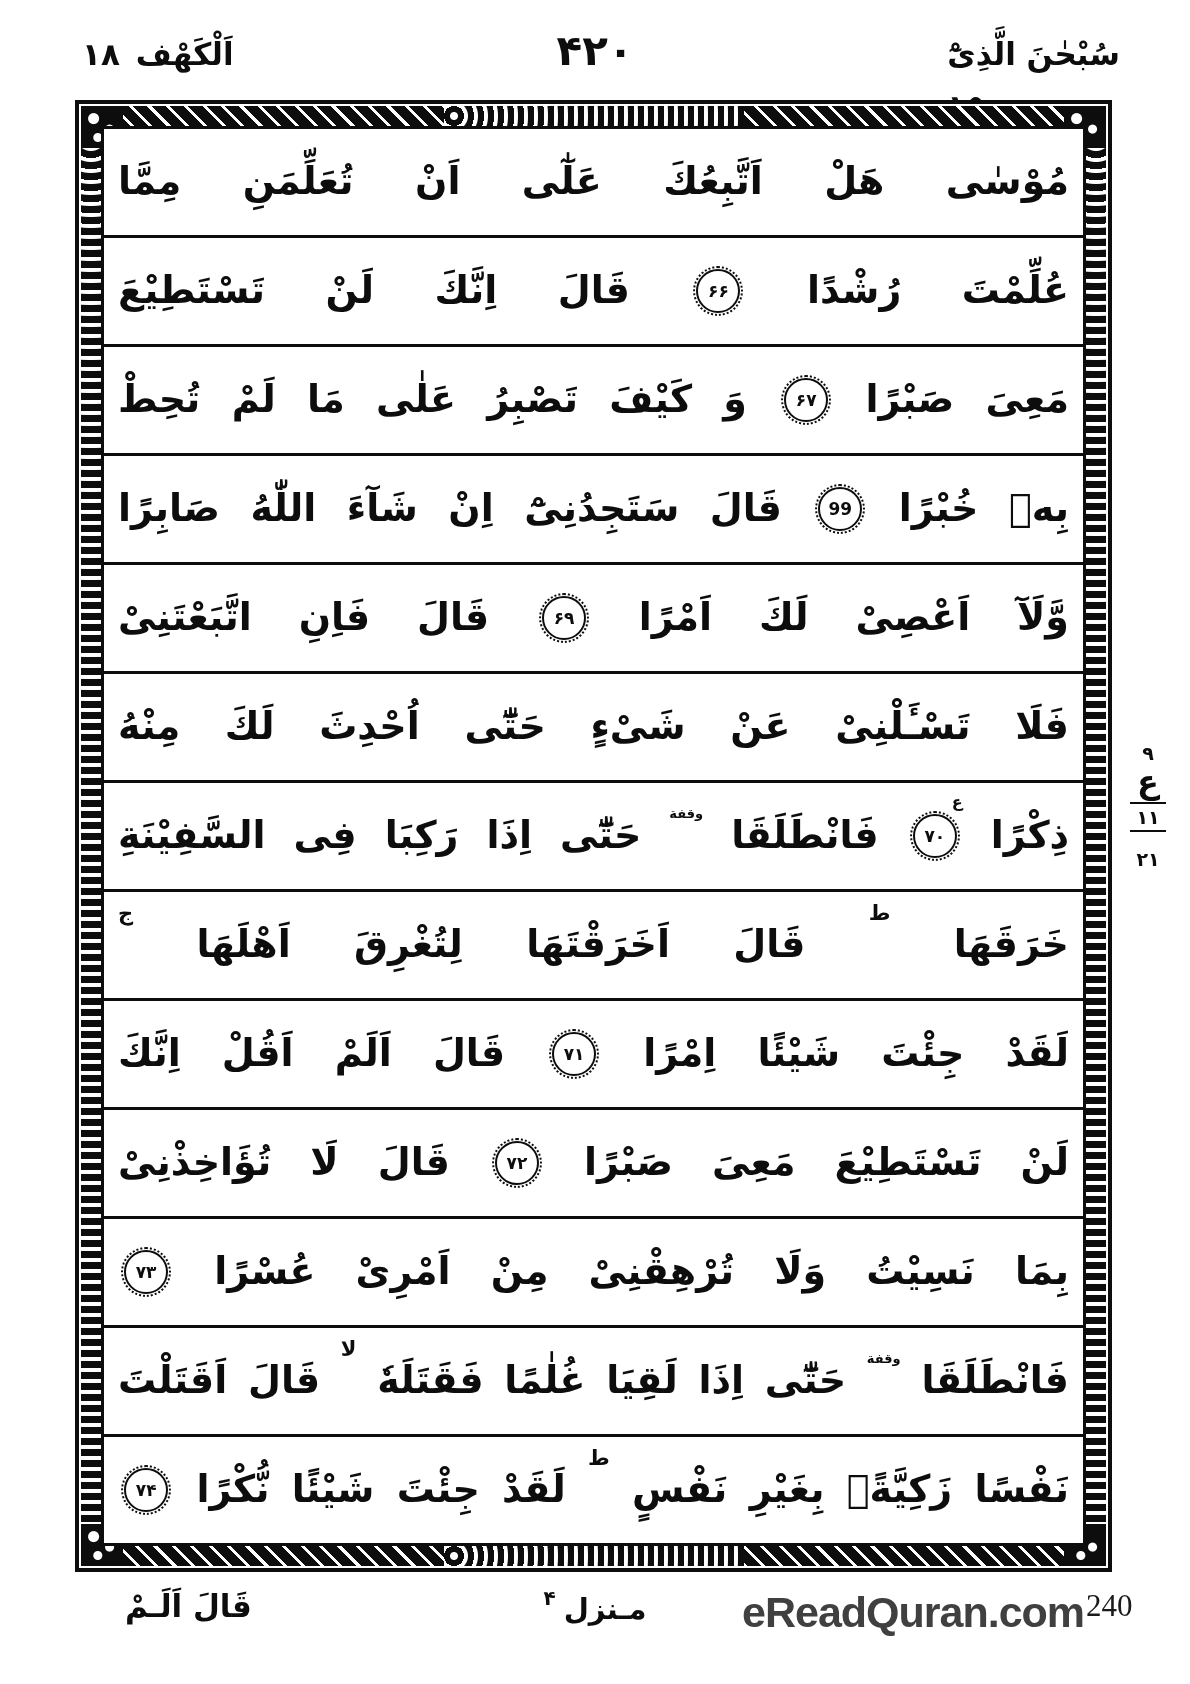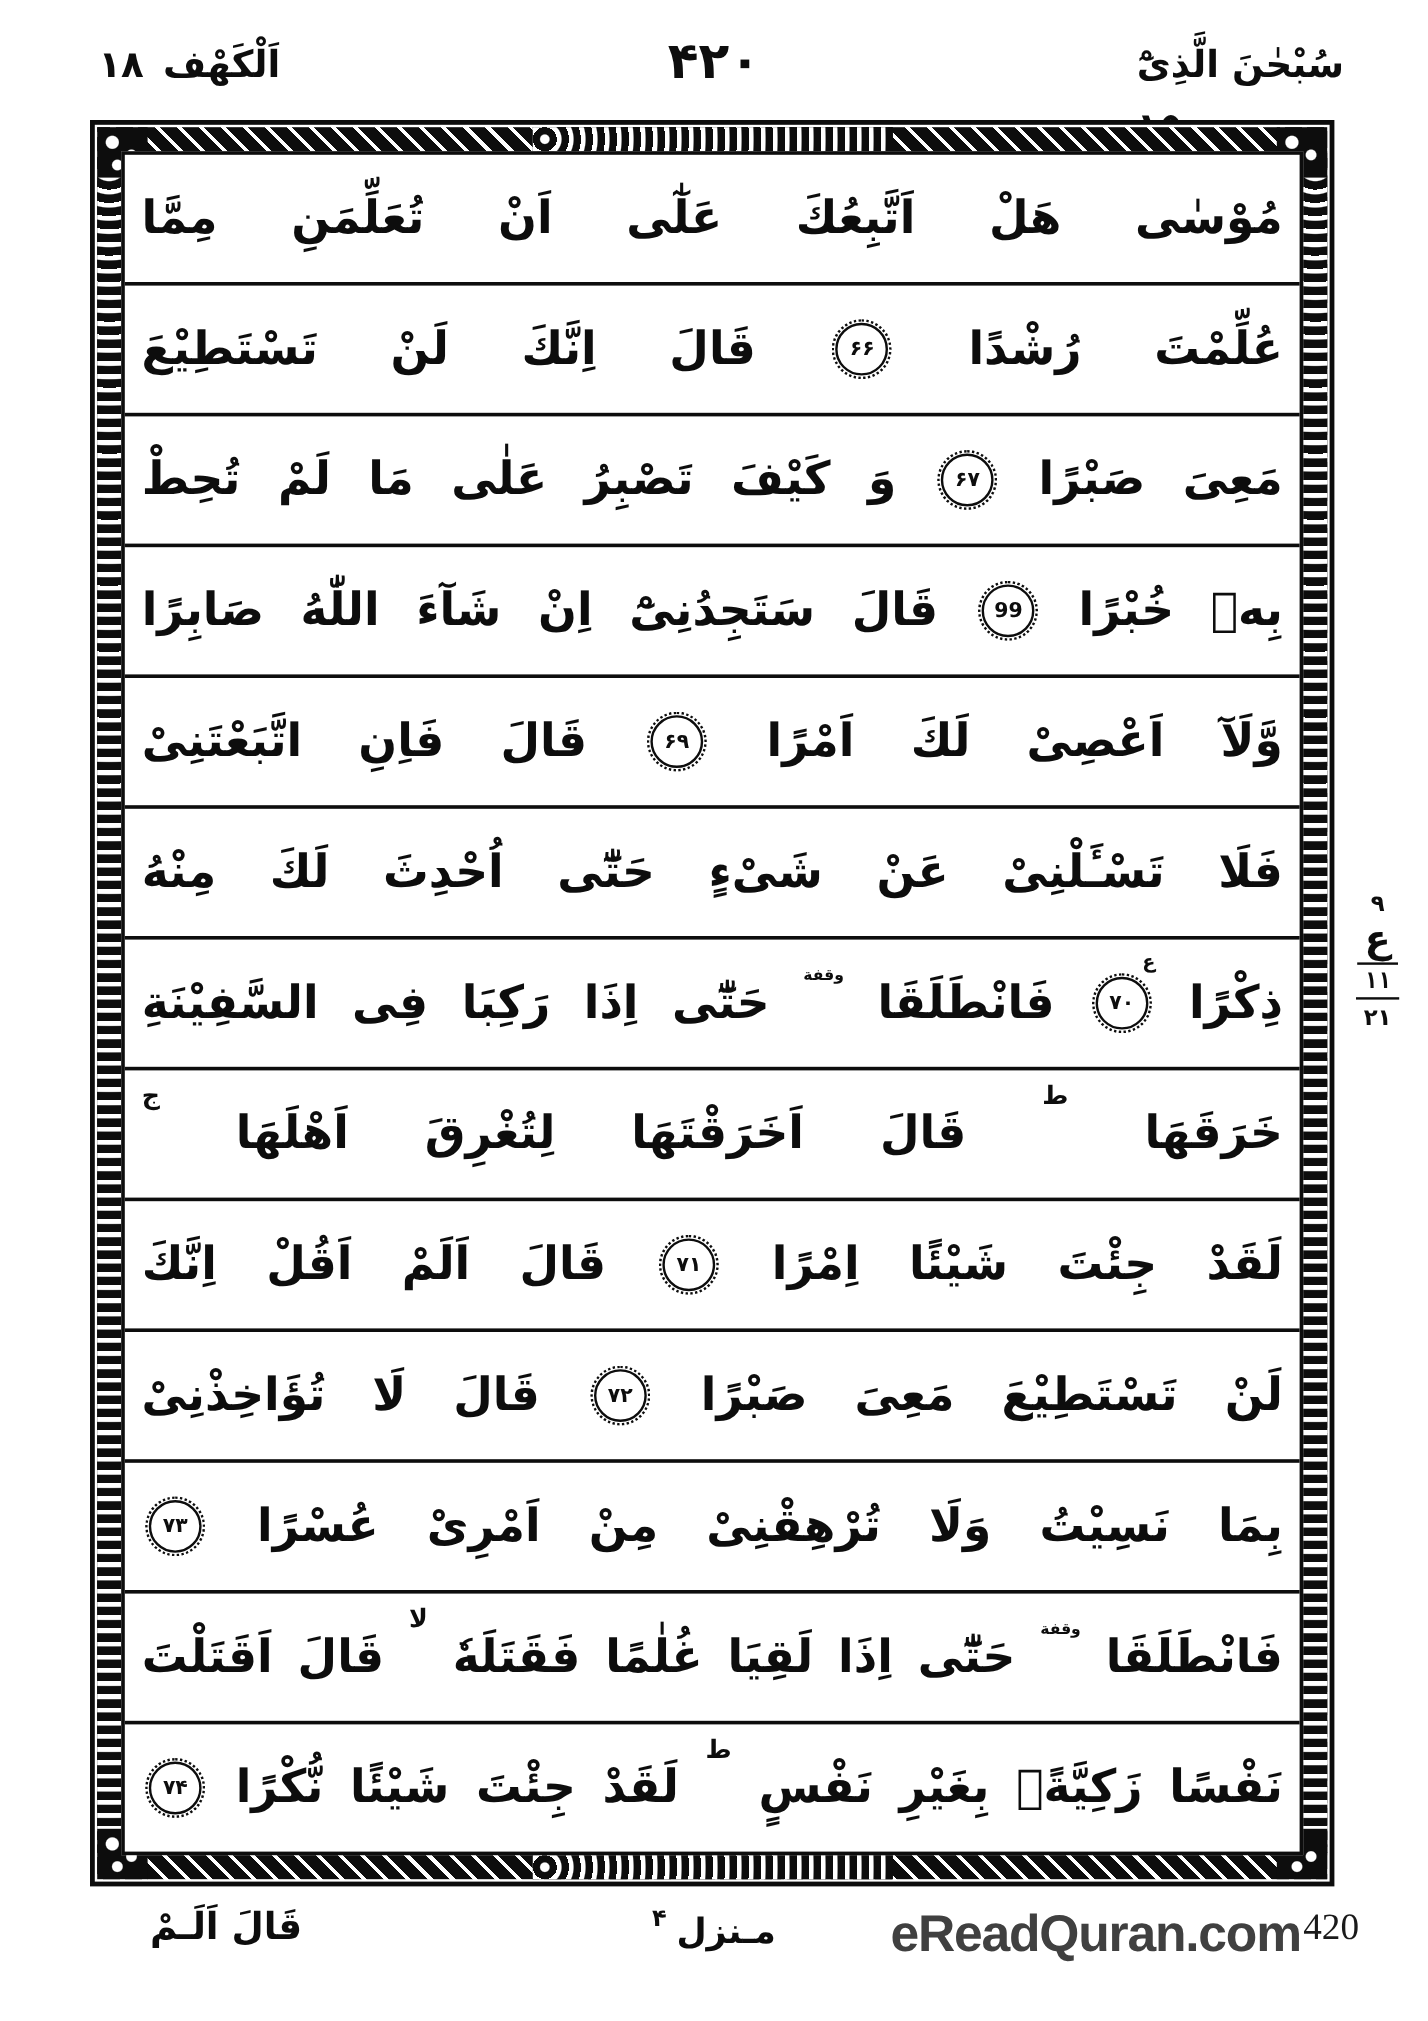--- a/index.html
+++ b/index.html
@@ -47,22 +47,22 @@
     display:inline-flex;align-items:center;justify-content:center;
     font-size:17px;font-weight:bold;line-height:1;}
   .ayah .ain{position:absolute;top:-22px;right:-8px;font-size:16px;}
   .waqf{font-size:21px;font-weight:bold;align-self:flex-start;margin-top:10px;flex:0 0 auto;}
   .sup{font-size:13px;font-weight:bold;align-self:flex-start;margin-top:24px;flex:0 0 auto;}
   
   .ruku{position:absolute;left:1122px;top:742px;width:52px;direction:rtl;
     display:flex;flex-direction:column;align-items:center;font-weight:bold;}
   .ruku .num-top{font-size:19px;}
   .ruku .ain-big{font-size:32px;line-height:1;margin:2px 0 4px;}
-  .ruku .num-mid{font-size:19px;border-top:2px solid #0d0d0d;padding:2px 6px 0;font-family:Liberation Mono, monospace;}
-  .ruku .num-bot{font-size:19px;border-top:2px solid #0d0d0d;padding:4px 6px 0;margin-top:2px;}
+  .ruku .num-mid{font-size:19px;border-top:2px solid #0d0d0d;padding:2px 6px 0;}
+  .ruku .num-bot{font-size:19px;border-top:2px solid #0d0d0d;padding:16px 6px 0;margin-top:2px;}
   
   .catchword{position:absolute;left:95px;top:1588px;font-weight:bold;font-size:31px;direction:rtl;margin-left:30px;}
   .manzil{position:absolute;left:50%;transform:translateX(-50%);top:1592px;
     font-weight:bold;font-size:29px;direction:rtl;display:flex;align-items:flex-start;gap:8px;}
   .manzil .mnum{font-size:20px;margin-top:-6px;}
   .watermark{position:absolute;left:742px;top:1588px;font-family:"Liberation Sans",sans-serif;
     font-weight:bold;font-size:43px;letter-spacing:-1px;color:#404040;}
   .pageno-latin{position:absolute;left:1086px;top:1588px;font-family:"Liberation Serif",serif;
     font-size:31px;color:#1a1a1a;}
 </style>
@@ -238,13 +238,13 @@
   <span class="num-mid">۱۱</span>
   <span class="num-bot">۲۱</span>
 </div>
 
 <div class="catchword">قَالَ اَلَـمْ</div>
 <div class="manzil">
   <span>مـنزل</span>
   <span class="mnum">۴</span>
 </div>
 <div class="watermark">eReadQuran.com</div>
-<div class="pageno-latin">420</div>
+<div class="pageno-latin">240</div>
 
 </body></html>

